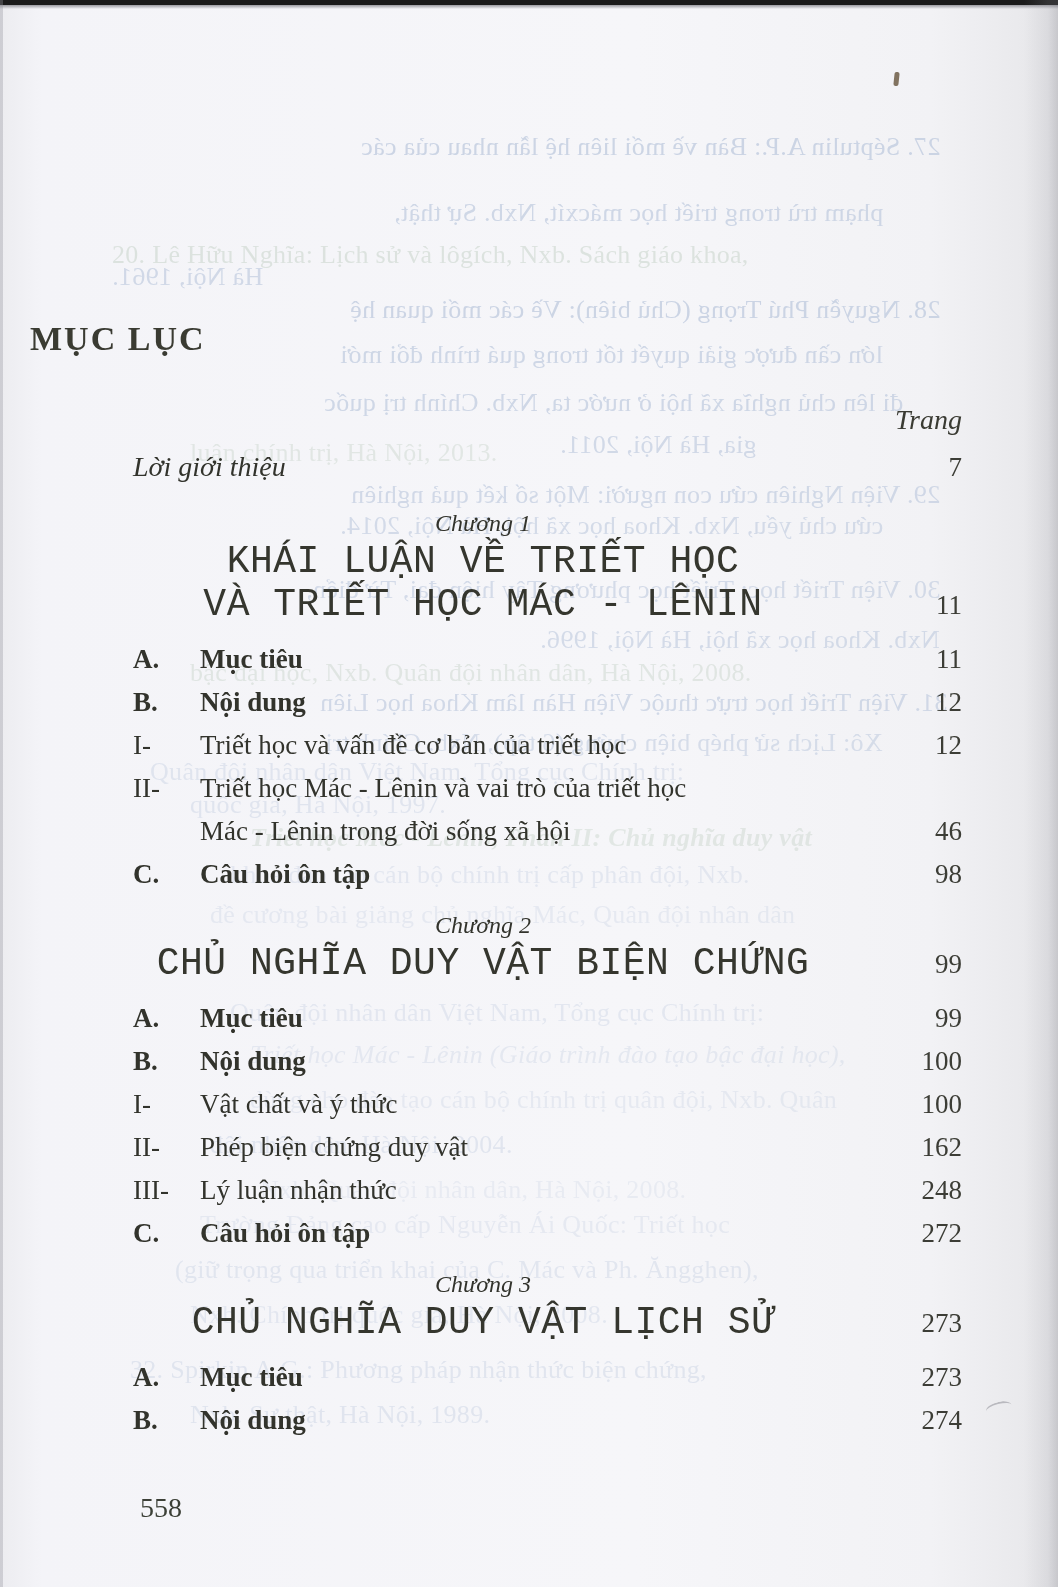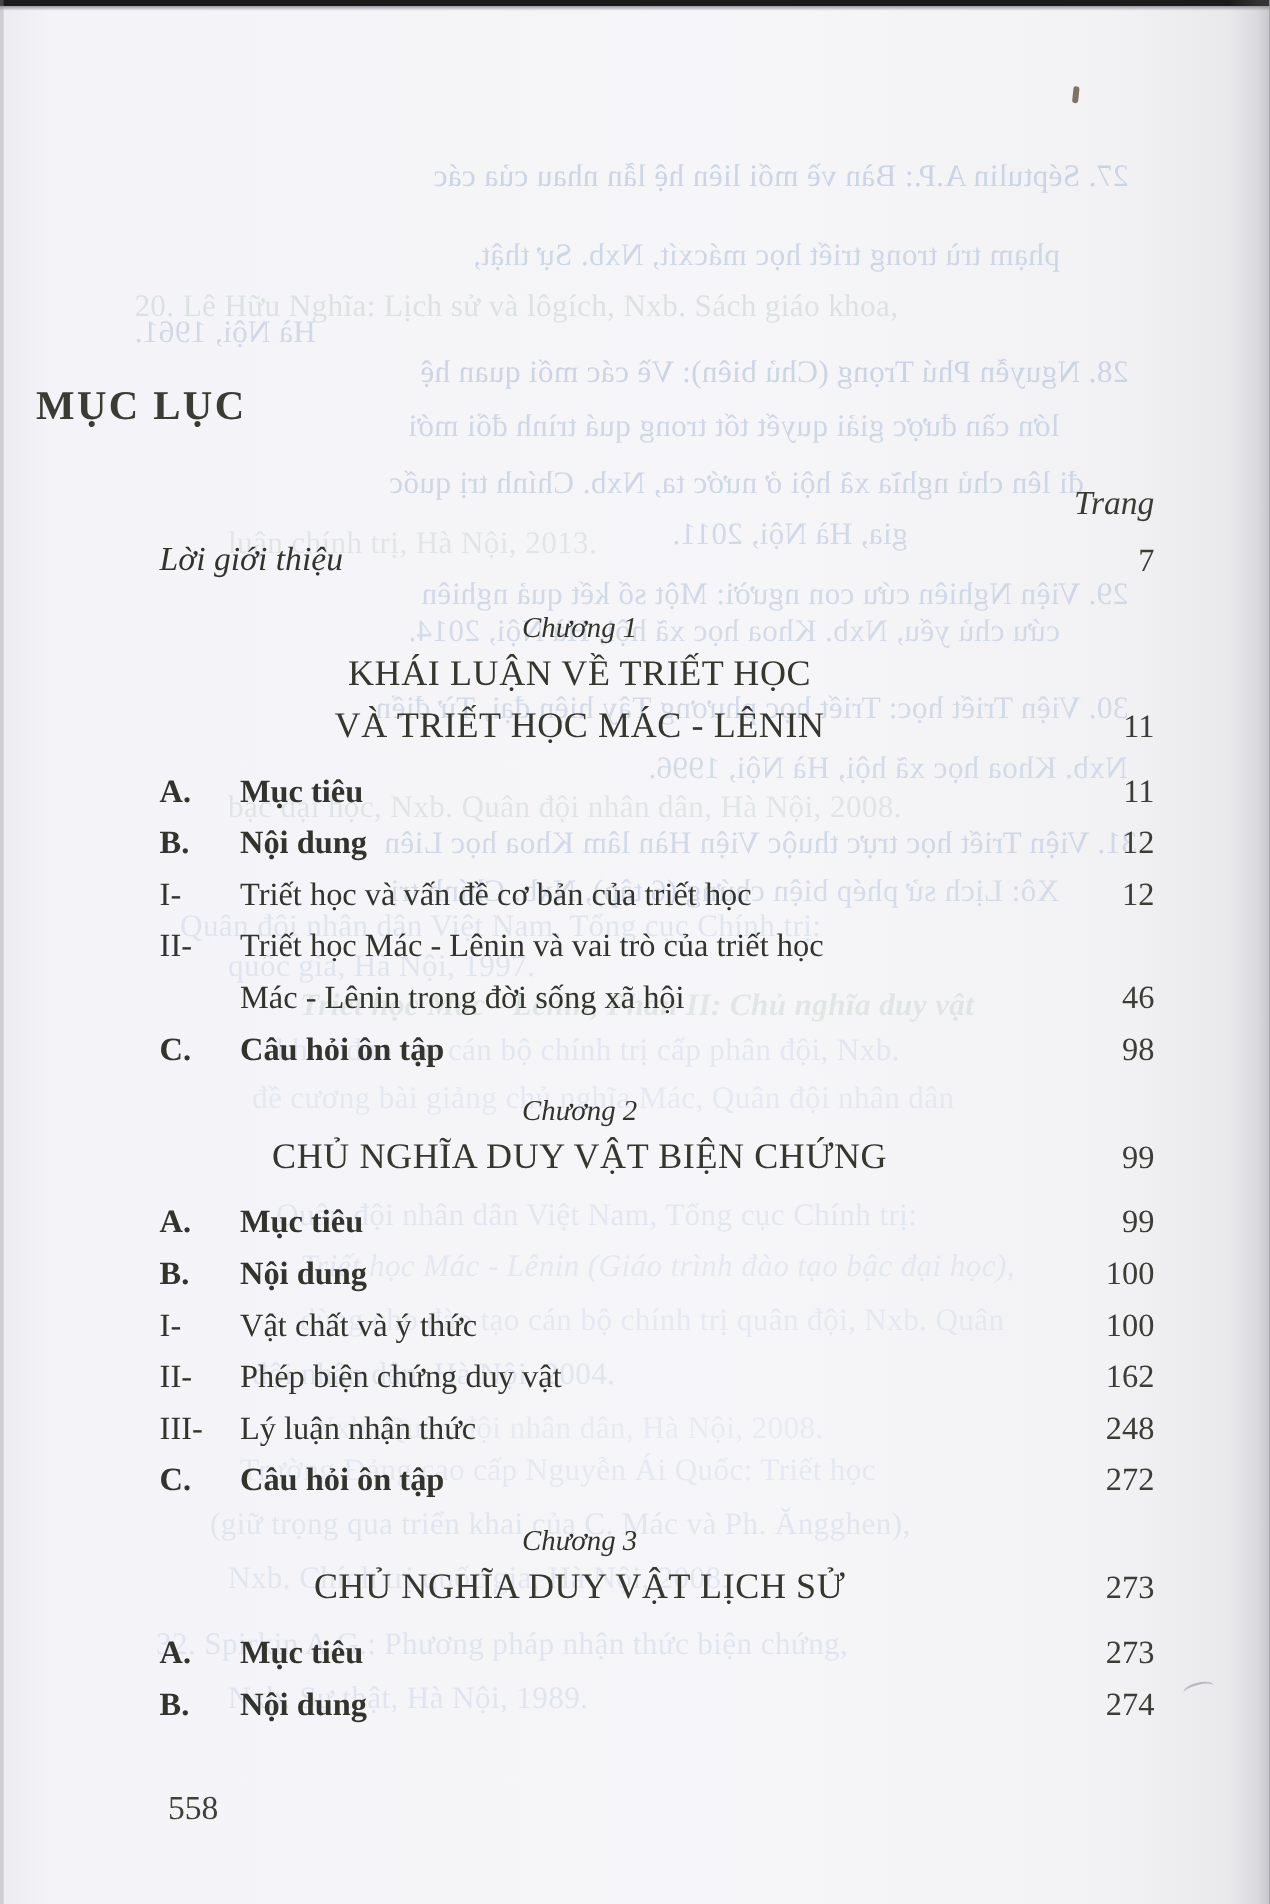--- a/index.html
+++ b/index.html
@@ -41,21 +41,21 @@
   .k-chapter_title_last{height:54px;}
   .k-section{height:43px;}
   .k-section_c{height:50px;}
   .k-sub{height:43px;}
   .k-cont{height:43px;}
   .k-section .marker,.k-section .label,.k-section_c .marker,.k-section_c .label{font-weight:700;}
   .k-chapter_label .center-box,.k-chapter_title .center-box,.k-chapter_title_last .center-box{
     width:700px;text-align:center;}
   .k-chapter_label .label{margin-left:0;display:inline;font-style:italic;font-size:24px;}
   .k-chapter_title .label,.k-chapter_title_last .label{
-    margin-left:0;display:inline;font-size:30px;letter-spacing:.5px;color:#35362e;}
+    margin-left:0;display:inline;font-size:38px;letter-spacing:.5px;color:#35362e;font-family:Liberation Mono, monospace;}
   .footer-num{position:absolute;left:140px;top:1492px;font-size:28px;color:#3c4037;}
 </style>
 </head>
 <body>
 
 <div class="page">
   <div class="bleed">
       <div class="bleed-line mir" style="top: 132px; right: 118px; opacity: 0.8; color: rgb(194, 205, 224);">27. Séptulin A.P.: Bàn về mối liên hệ lẫn nhau của các</div>
       <div class="bleed-line mir" style="top: 198px; right: 175px; opacity: 0.75; color: rgb(194, 205, 224);">phạm trù trong triết học mácxít, Nxb. Sự thật,</div>
       <div class="bleed-line" style="top: 240px; left: 112px; opacity: 0.5; color: rgb(196, 209, 198);">20. Lê Hữu Nghĩa: Lịch sử và lôgích, Nxb. Sách giáo khoa,</div>

